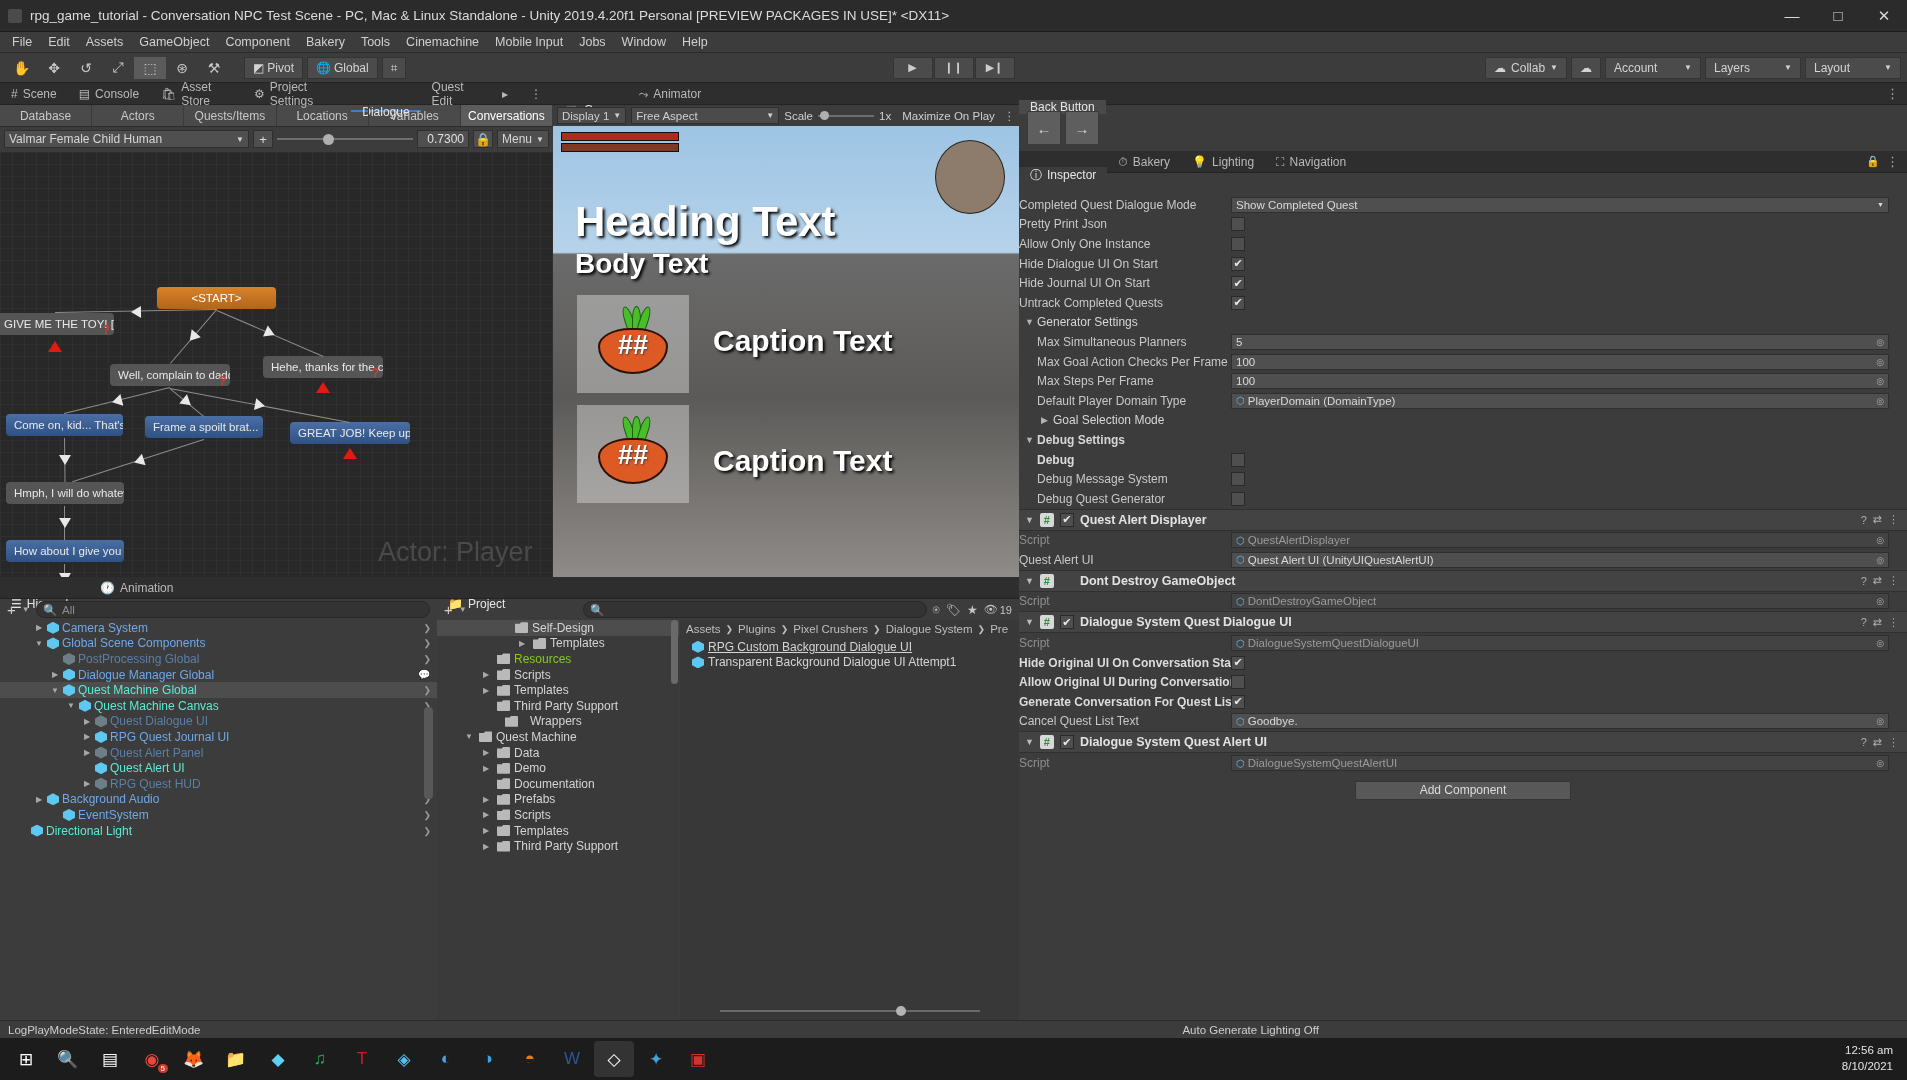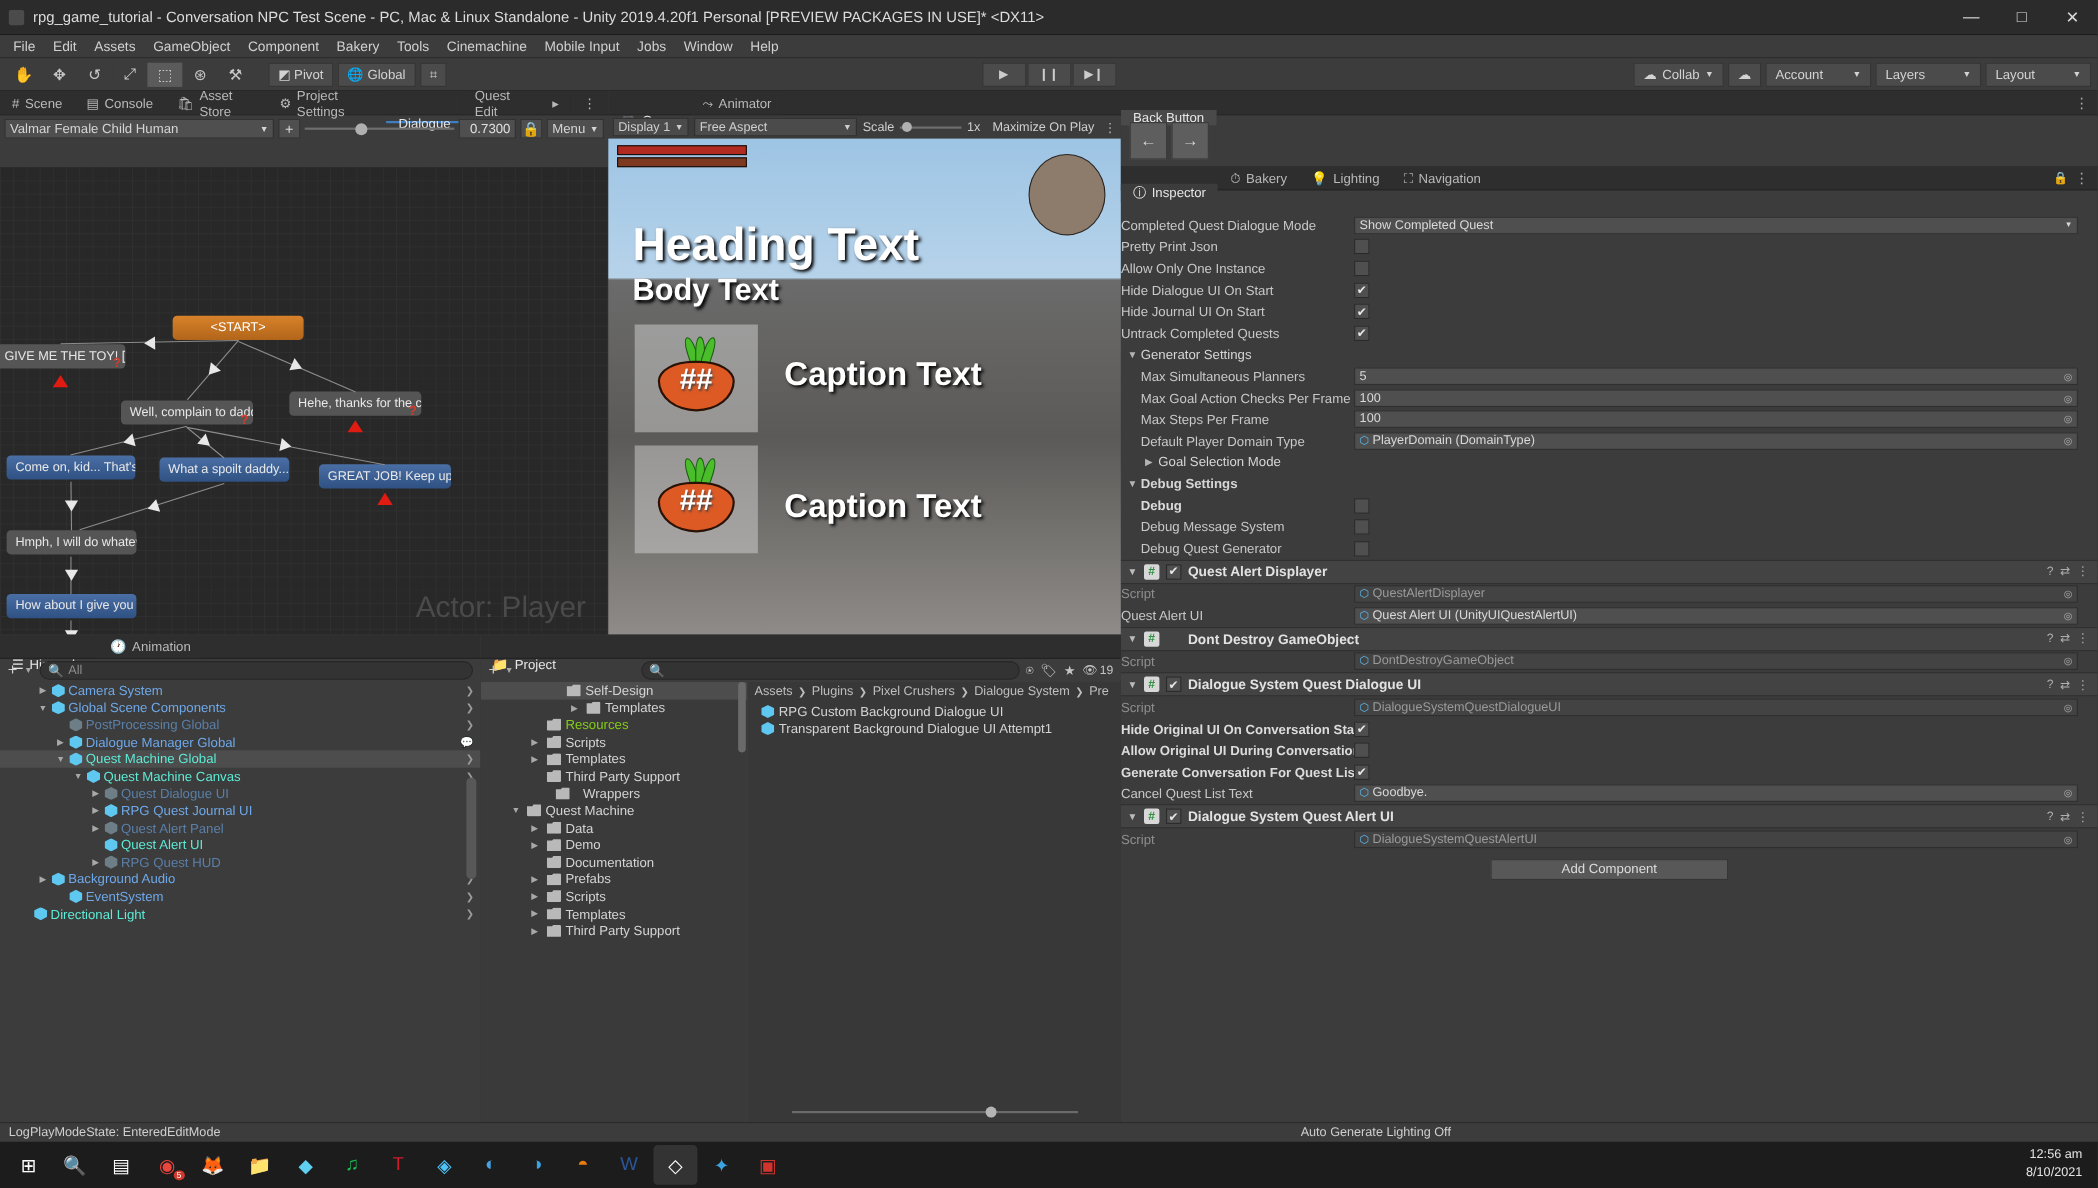--- a/index.html
+++ b/index.html
@@ -293,20 +293,28 @@
         </div>
         <div class="tab active blu">
           <span>Dialogue</span>
         </div>
         <div class="tab">
           <span>Quest Edit</span>
         </div>
         <span class="tab">▸</span>
         <span class="tab">⋮</span>
       </div>
+    <div class="subtabs" id="dlgSubtabs">
+        <div class="subtab">Database</div>
+        <div class="subtab">Actors</div>
+        <div class="subtab">Quests/Items</div>
+        <div class="subtab">Locations</div>
+        <div class="subtab">Variables</div>
+        <div class="subtab active">Conversations</div>
+      </div>
     <div class="dlgtoolbar">
       <div class="dropdown" style="width:245px">
         <span style="overflow:hidden;white-space:nowrap;">Valmar Female Child Human</span>
         <span style="margin-left:auto;font-size:8px">▼</span>
       </div>
       <div class="plusbtn">+</div>
       <div class="slider">
         <div class="track"></div>
         <div class="knob"></div>
       </div>
@@ -318,21 +326,21 @@
       </div>
     </div>
     <div id="canvas">
         <div class="node start" style="left: 157px; top: 135px; width: 119px;"><span>&lt;START&gt;</span></div>
         <div class="node npc" style="left: -4px; top: 161px; width: 118px;"><span>GIVE ME THE TOY! [END]</span><span class="qm">?</span></div>
         <div class="redtri" style="left: 48px; top: 189px;"></div>
         <div class="node npc" style="left: 110px; top: 212px; width: 120px;"><span>Well, complain to daddy if</span><span class="qm">?</span></div>
         <div class="node npc" style="left: 263px; top: 204px; width: 120px;"><span>Hehe, thanks for the cooki</span><span class="qm">?</span></div>
         <div class="redtri" style="left: 316px; top: 230px;"></div>
         <div class="node pc" style="left: 6px; top: 262px; width: 117px;"><span>Come on, kid... That's no</span></div>
-        <div class="node pc" style="left: 145px; top: 264px; width: 118px;"><span>What a spoilt daddy...</span></div>
+        <div class="node pc" style="left: 145px; top: 264px; width: 118px;"><span>Frame a spoilt brat...</span></div>
         <div class="node pc" style="left: 290px; top: 270px; width: 120px;"><span>GREAT JOB! Keep up the goo</span></div>
         <div class="redtri" style="left: 343px; top: 296px;"></div>
         <div class="node npc" style="left: 6px; top: 330px; width: 118px;"><span>Hmph, I will do whatever I</span></div>
         <div class="node pc" style="left: 6px; top: 388px; width: 118px;"><span>How about I give you some</span></div>
         <div class="link" style="left: 216.5px; top: 158px; width: 161.528px; transform: rotate(178.936deg);"></div>
         <div style="position: absolute; left: 129.75px; top: 154.5px; width: 0px; height: 0px; border-left: 6px solid transparent; border-right: 6px solid transparent; border-top: 10px solid rgb(232, 232, 232); transform: rotate(88.9358deg);"></div>
         <div class="link" style="left: 216.5px; top: 158px; width: 71.2618px; transform: rotate(130.732deg);"></div>
         <div style="position: absolute; left: 187.25px; top: 180px; width: 0px; height: 0px; border-left: 6px solid transparent; border-right: 6px solid transparent; border-top: 10px solid rgb(232, 232, 232); transform: rotate(40.7321deg);"></div>
         <div class="link" style="left: 216.5px; top: 158px; width: 116.01px; transform: rotate(23.3607deg);"></div>
         <div style="position: absolute; left: 263.75px; top: 176px; width: 0px; height: 0px; border-left: 6px solid transparent; border-right: 6px solid transparent; border-top: 10px solid rgb(232, 232, 232); transform: rotate(-66.6393deg);"></div>
@@ -879,21 +887,21 @@
           <span style="font-size: 9px;">❯</span>
           <span>Dialogue System</span>
           <span style="font-size: 9px;">❯</span>
           <span>Pre</span>
         </div>
       <div id="projAssets" style="padding-top:2px">
           <div class="prow" style="padding-left: 12px;">
             <div class="cubeico">
               <i></i>
             </div>
-            <span style="color: rgb(212, 212, 212);">RPG Custom Background Dialogue UI</span>
+            <span style="color: rgb(212, 212, 212); text-decoration: underline;">RPG Custom Background Dialogue UI</span>
           </div>
           <div class="prow" style="padding-left: 12px;">
             <div class="cubeico">
               <i></i>
             </div>
             <span style="color: rgb(212, 212, 212);">Transparent Background Dialogue UI Attempt1</span>
           </div>
         </div>
       <div style="position:absolute;bottom:4px;left:0;right:0;height:10px;display:flex;justify-content:center">
         <div style="width:260px;height:2px;background:#6a6a6a;margin-top:4px;position:relative">

